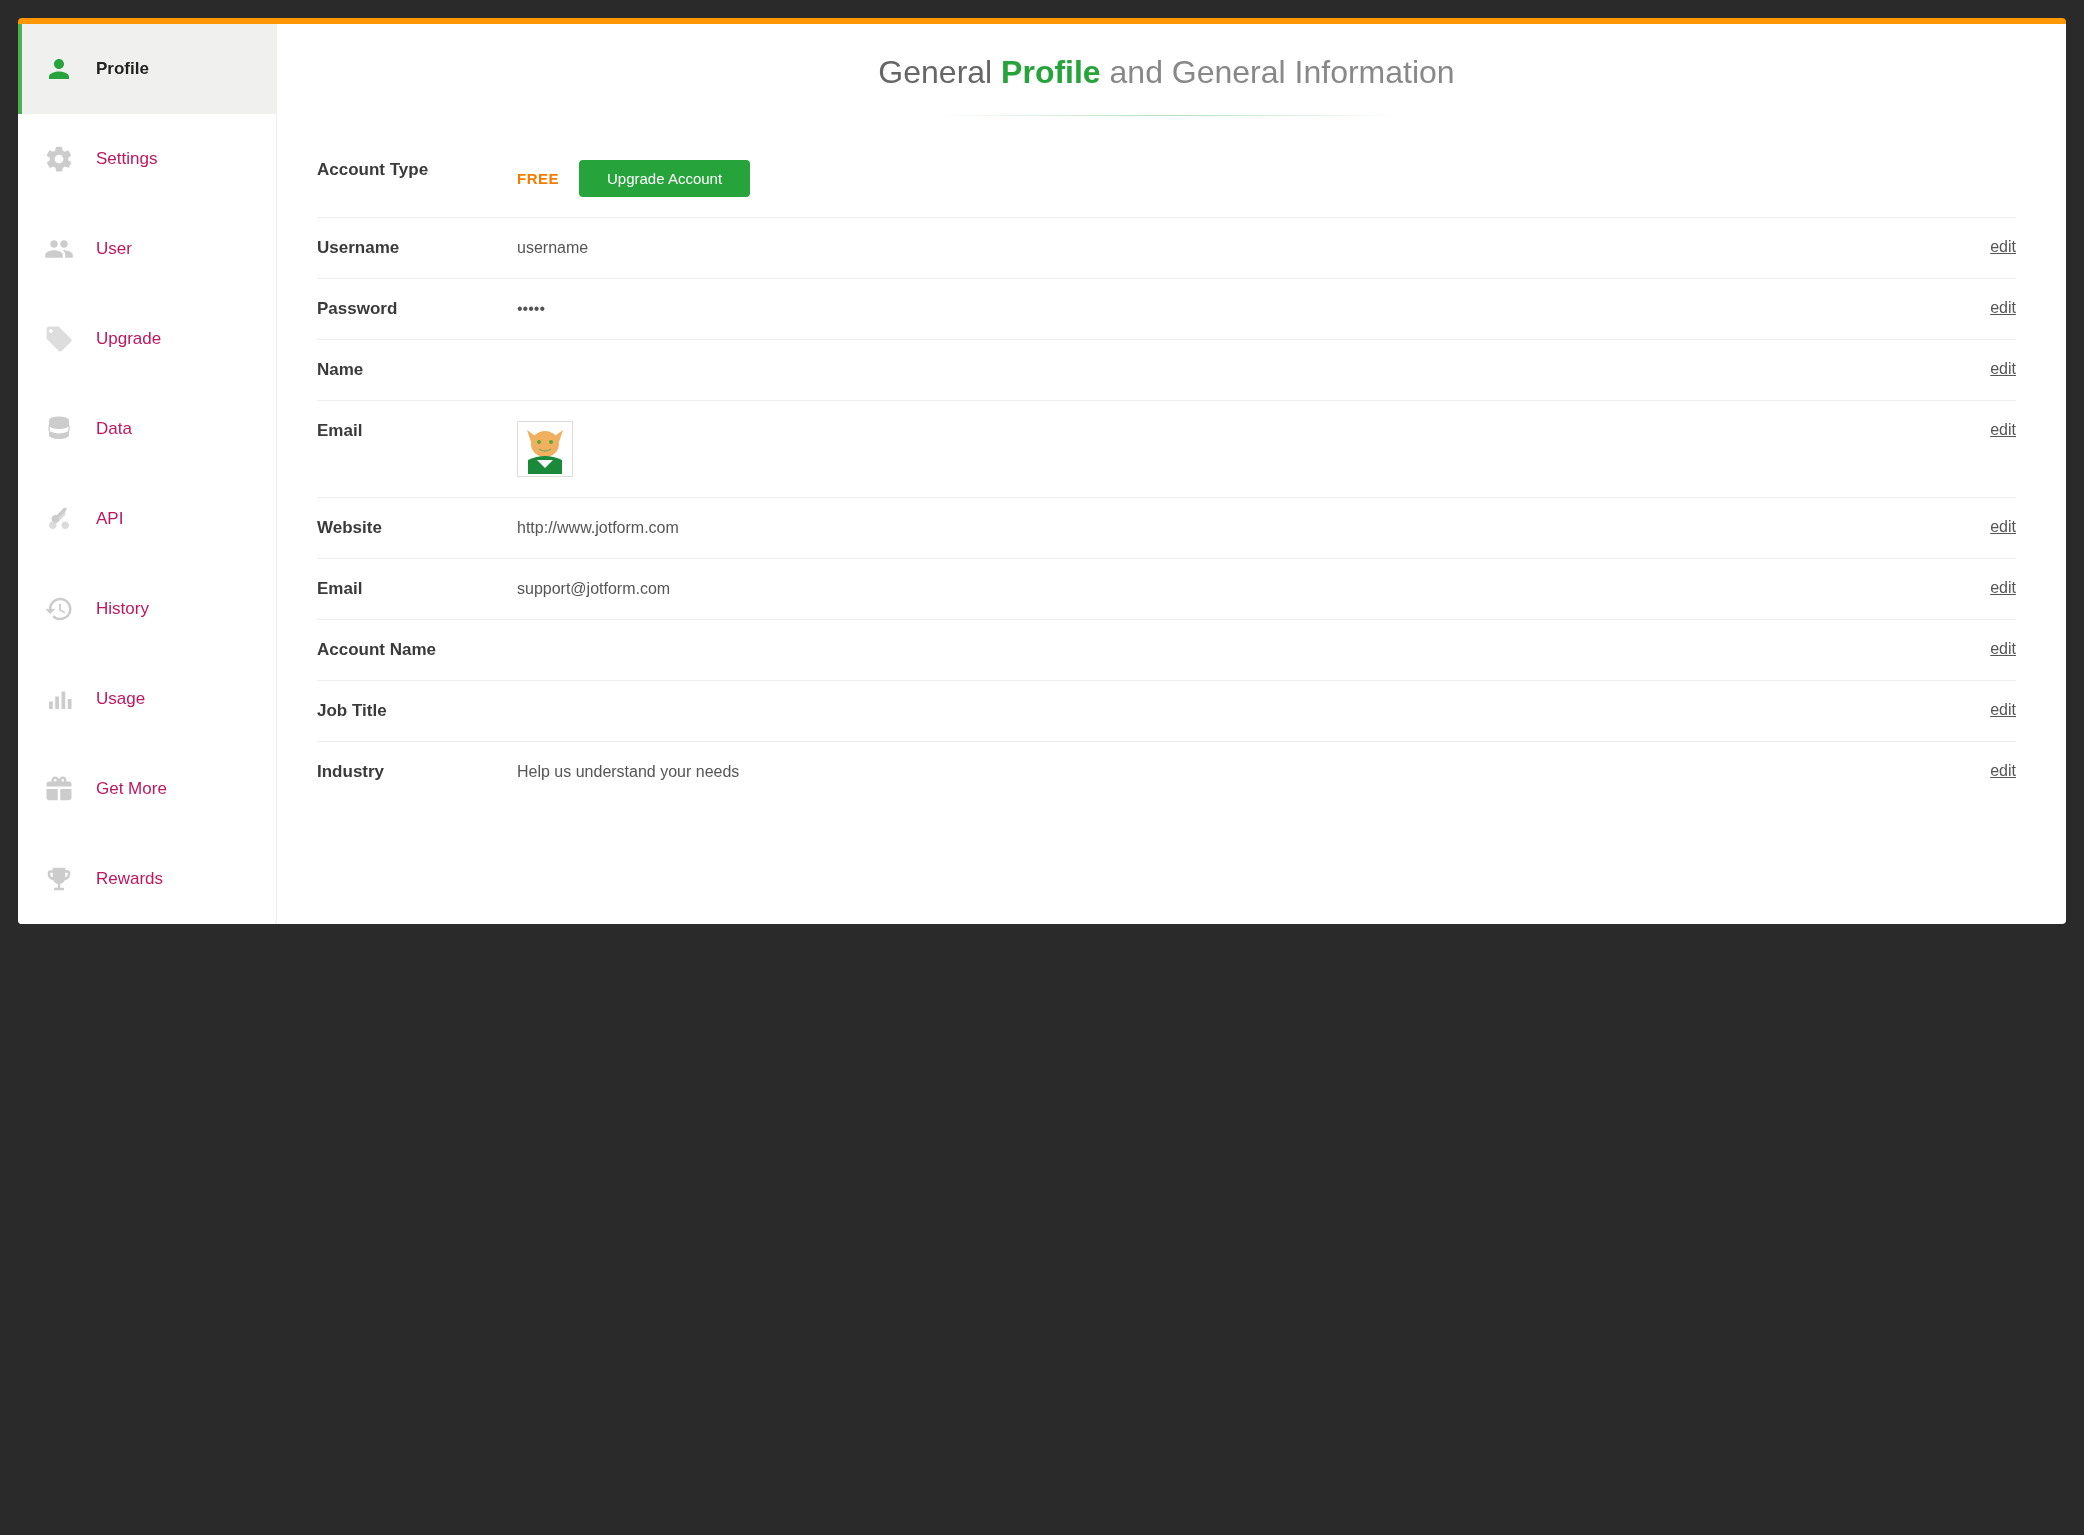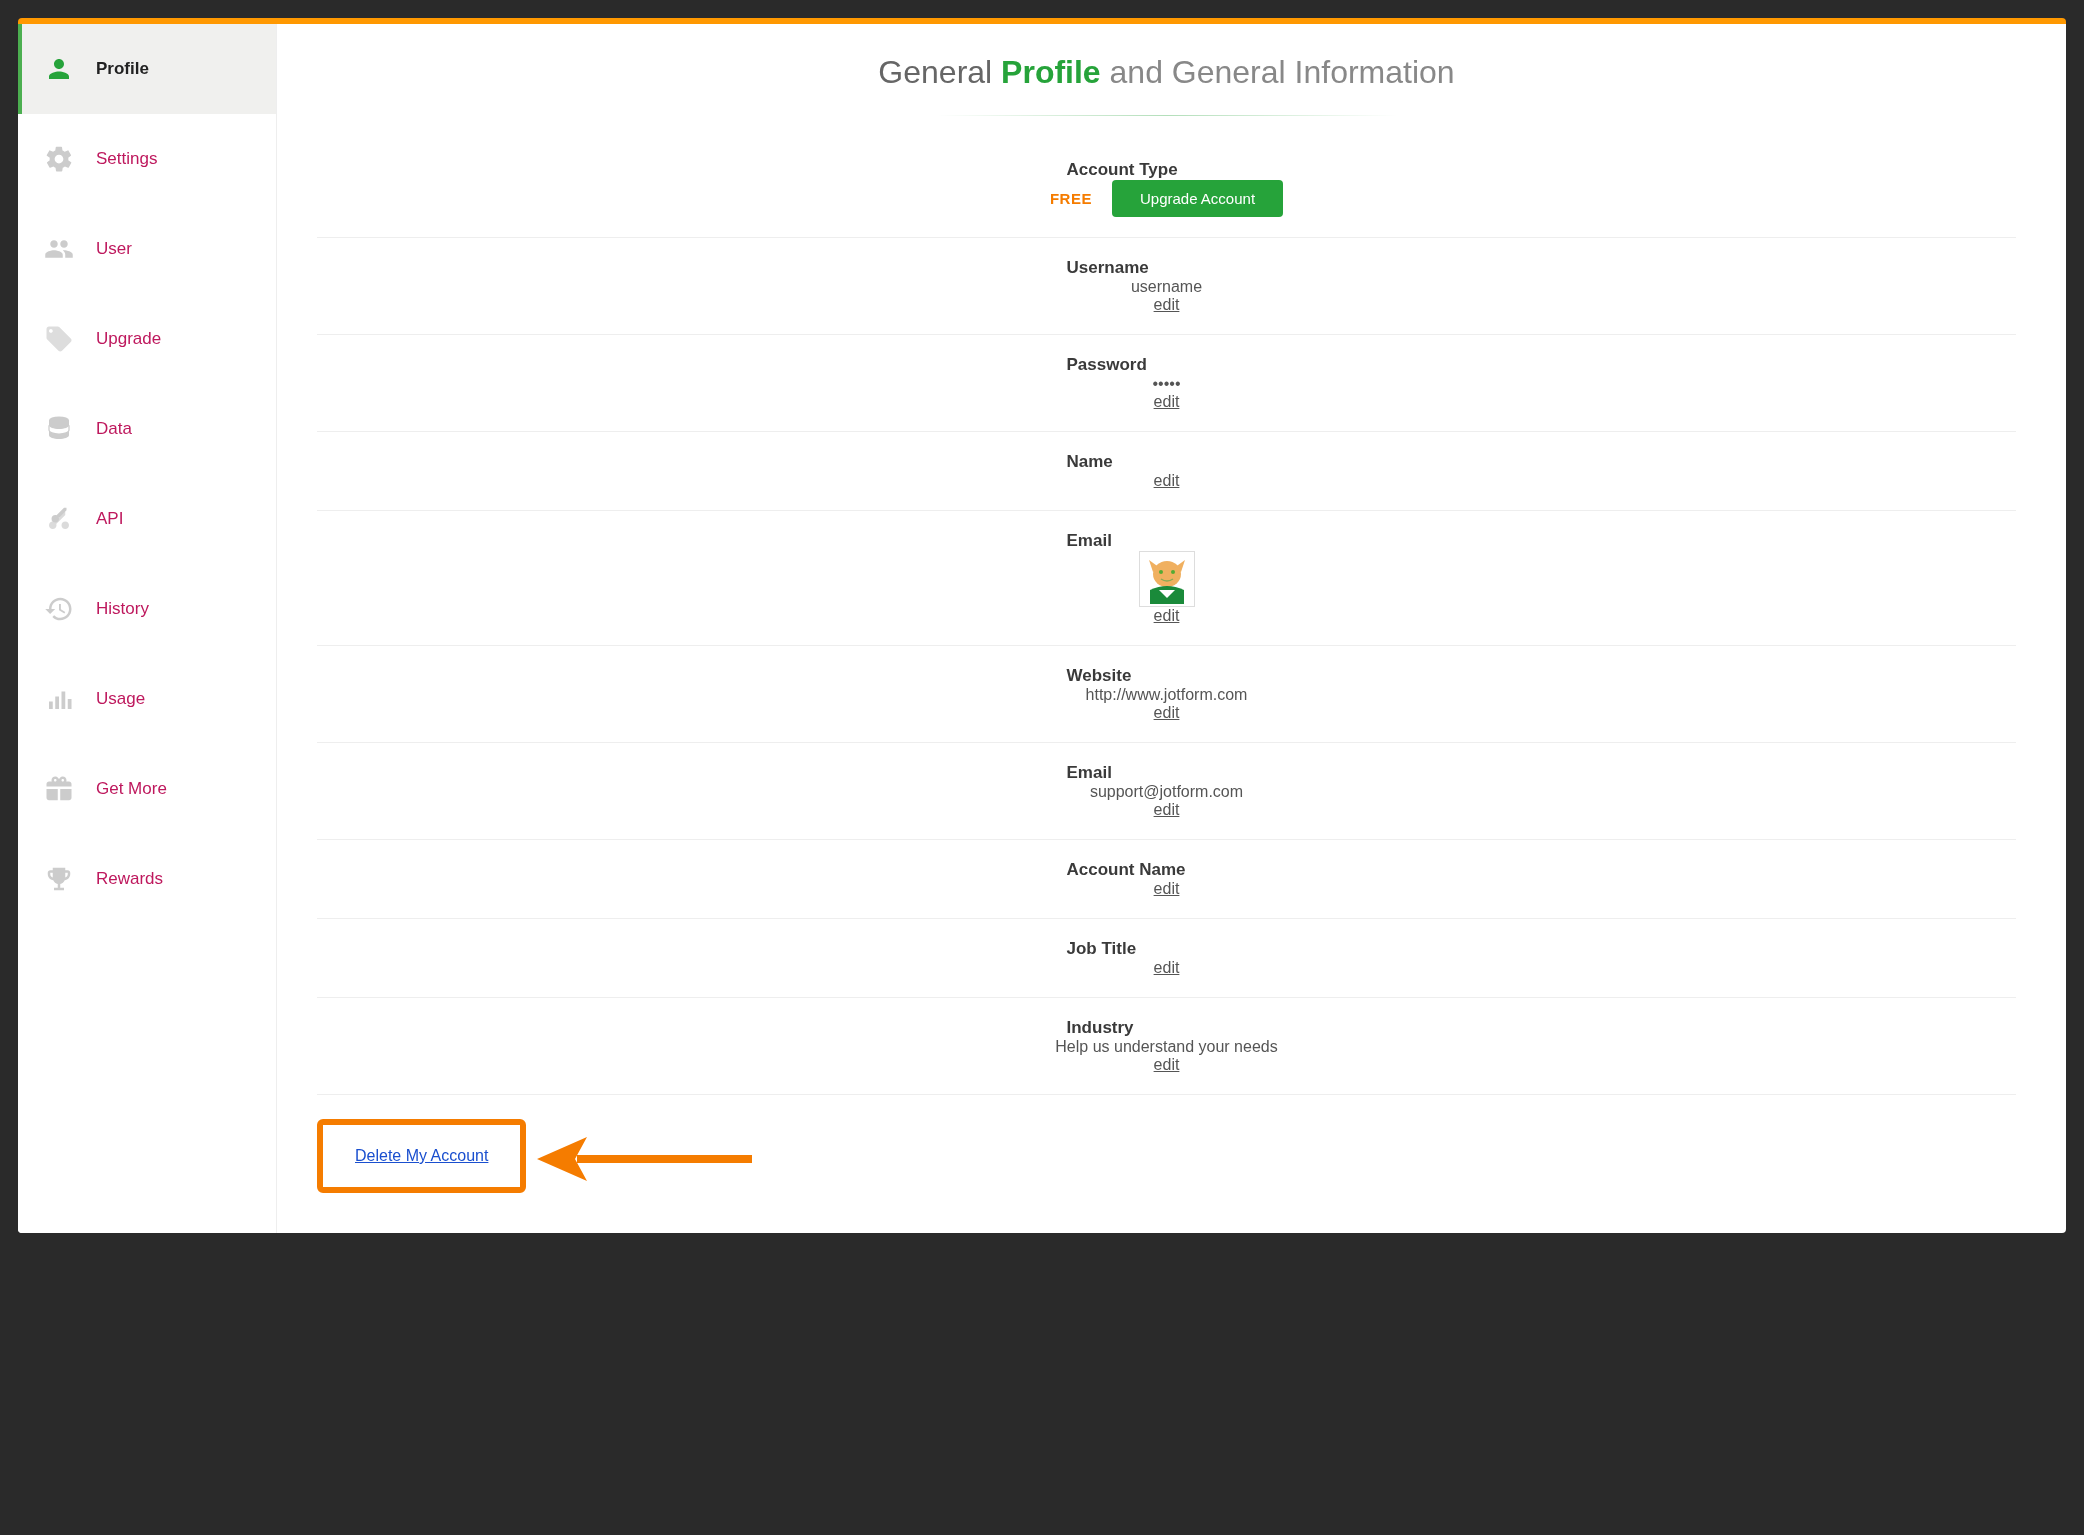--- a/index.html
+++ b/index.html
@@ -65,24 +65,22 @@
 .page-title .highlight { color: #26a33a; font-weight: 700; }
 .page-title .strong { color: #666; font-weight: 500; }
 .divider {
   height: 1px;
   max-width: 460px;
   margin: 0 auto 24px;
   background: linear-gradient(90deg, rgba(38,163,58,0) 0%, rgba(38,163,58,0.35) 50%, rgba(38,163,58,0) 100%);
 }
 .row {
   display: flex;
-  align-items: center;
   padding: 20px 0;
   border-bottom: 1px solid #eee;
-  flex-direction: column;
 }
 .row:last-of-type { border-bottom: none; }
 .row-label {
   width: 200px;
   font-weight: 700;
   color: #3a3a3a;
   font-size: 17px;
   flex-shrink: 0;
 }
 .row-value {
@@ -332,26 +330,17 @@
     <div class="row-value"></div>
     <div class="row-edit">edit</div>
   </div>
 
   <div class="row">
     <div class="row-label">Industry</div>
     <div class="row-value">Help us understand your needs</div>
     <div class="row-edit">edit</div>
   </div>
 
-  <div class="delete-container">
-    <div class="delete-box">
-      <a class="delete-link">Delete My Account</a>
-    </div>
-    <svg class="arrow" width="230" height="60" viewBox="0 0 230 60">
-      <path d="M225 28 L50 28" stroke="#f57c00" stroke-width="8" fill="none"></path>
-      <path d="M60 6 L10 28 L60 50 L48 28 Z" fill="#f57c00"></path>
-    </svg>
-  </div>
 
 </div>
 
 </div>
 </div>
 
 </body></html>

